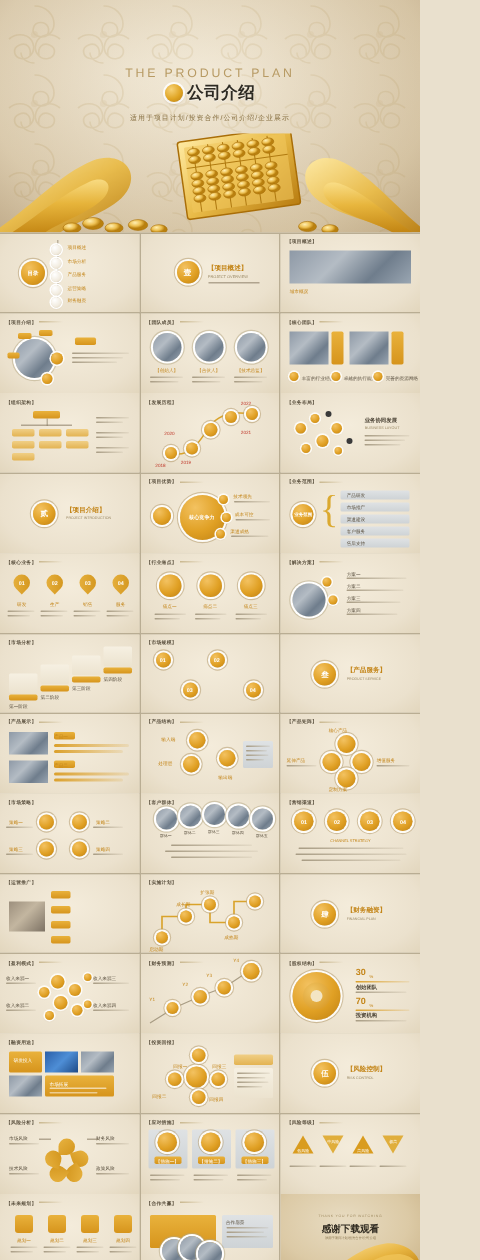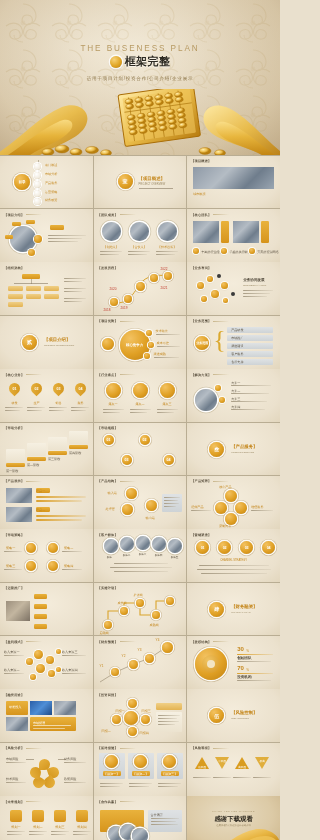--- a/index.html
+++ b/index.html
@@ -187,25 +187,25 @@
           <path d="M6 26c6-5 14-3 16 3s-3 11-8 10-6-7-1-9 8 2 7 7" fill="none" stroke="#cdb88c" stroke-width="1.1"></path>
           <path d="M40 26c-6-5-14-3-16 3s3 11 8 10 6-7 1-9-8 2-7 7" fill="none" stroke="#cdb88c" stroke-width="1.1"></path>
           <circle cx="23" cy="23" r="2.4" fill="#cdb88c" opacity=".55"></circle>
           <path d="M23 42c-5 0-9-3-9-7" fill="none" stroke="#cdb88c" stroke-width="1"></path>
         </pattern>
       </defs>
       <rect width="280" height="155" fill="url(#dmk)"></rect>
     </svg>
     <div class="hero-vignette"></div>
 
-    <div class="hero-eng">THE BUSENESS PLAN</div>
+    <div class="hero-eng">THE PRODUCT PLAN</div>
 
     <div class="hero-titlerow">
       <span class="hero-dot"></span>
-      <span class="hero-badge">框架完整</span>
+      <span class="hero-badge">公司介绍</span>
     </div>
 
     <div class="hero-sub">适用于项目计划/投资合作/公司介绍/企业展示</div>
 
     <svg class="hero-gold" viewBox="0 0 280 66" preserveAspectRatio="none">
       <defs>
         <linearGradient id="gA" x1="0" y1="0" x2="0" y2="1">
           <stop offset="0" stop-color="#fbe08a"></stop>
             <stop offset=".45" stop-color="#e8b53a"></stop>
             <stop offset="1" stop-color="#c2830f"></stop>

